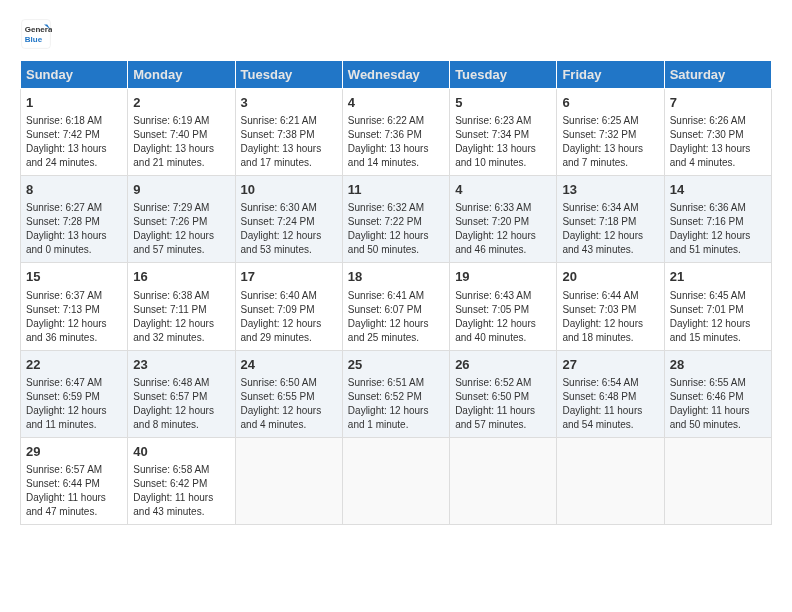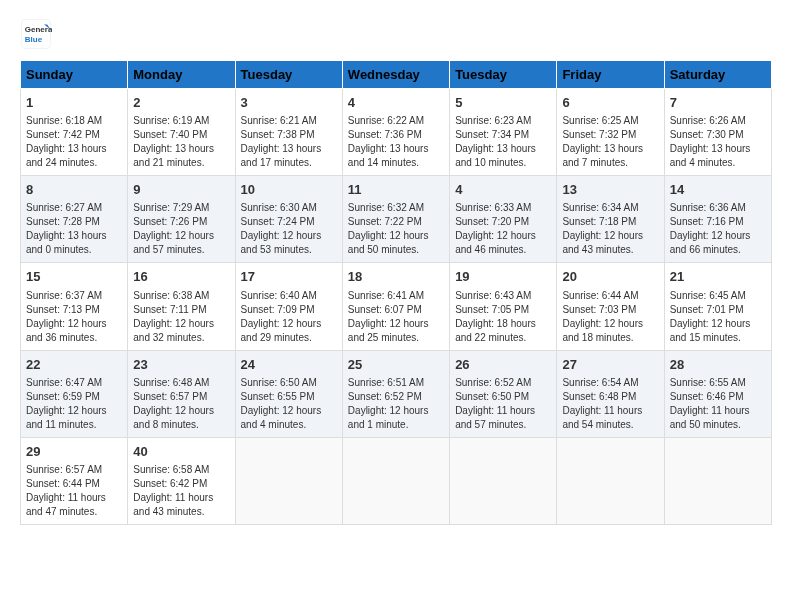--- a/index.html
+++ b/index.html
@@ -44,21 +44,21 @@
     }
     table {
       width: 100%;
       border-collapse: collapse;
       table-layout: fixed;
     }
     thead tr {
       background: #2176c7;
     }
     thead th {
-      color: #000000;
+      color: #e5e5e5;
       font-size: 13px;
       font-weight: bold;
       padding: 6px 5px;
       text-align: left;
       border: 1px solid #fff;
     }
     tbody tr {
       vertical-align: top;
     }
     tbody tr:nth-child(odd) {
@@ -200,21 +200,21 @@
           <td>
         <span class="day-num">13</span>
         <span>Sunrise: 6:34 AM</span><br>
         <span>Sunset: 7:18 PM</span><br>
         <span>Daylight: 12 hours and 43 minutes.</span>
       </td>
           <td>
         <span class="day-num">14</span>
         <span>Sunrise: 6:36 AM</span><br>
         <span>Sunset: 7:16 PM</span><br>
-        <span>Daylight: 12 hours and 66 minutes.</span>
+        <span>Daylight: 12 hours and 51 minutes.</span>
       </td>
         </tr>
         <tr>
           <td>
         <span class="day-num">15</span>
         <span>Sunrise: 6:37 AM</span><br>
         <span>Sunset: 7:13 PM</span><br>
         <span>Daylight: 12 hours and 36 minutes.</span>
       </td>
           <td>
@@ -232,21 +232,21 @@
           <td>
         <span class="day-num">18</span>
         <span>Sunrise: 6:41 AM</span><br>
         <span>Sunset: 6:07 PM</span><br>
         <span>Daylight: 12 hours and 25 minutes.</span>
       </td>
           <td>
         <span class="day-num">19</span>
         <span>Sunrise: 6:43 AM</span><br>
         <span>Sunset: 7:05 PM</span><br>
-        <span>Daylight: 18 hours and 22 minutes.</span>
+        <span>Daylight: 12 hours and 40 minutes.</span>
       </td>
           <td>
         <span class="day-num">20</span>
         <span>Sunrise: 6:44 AM</span><br>
         <span>Sunset: 7:03 PM</span><br>
         <span>Daylight: 12 hours and 18 minutes.</span>
       </td>
           <td>
         <span class="day-num">21</span>
         <span>Sunrise: 6:45 AM</span><br>

